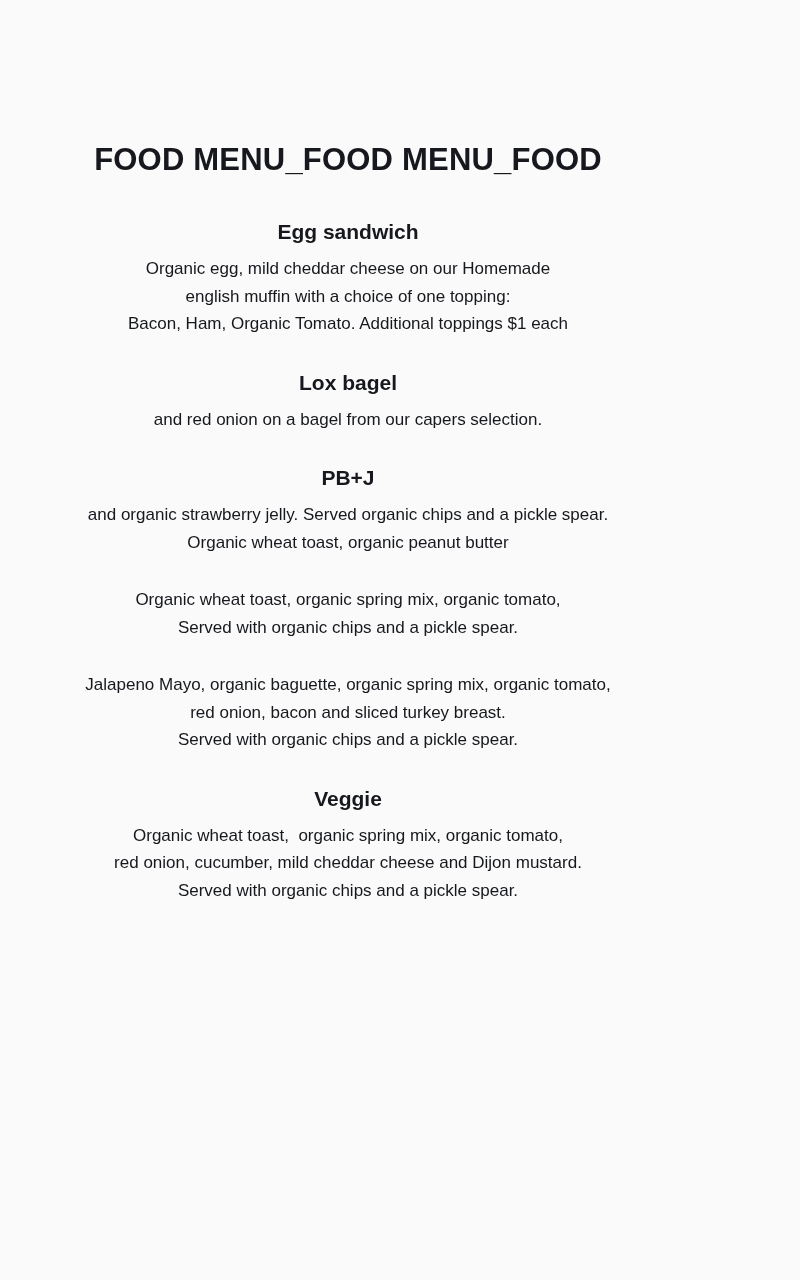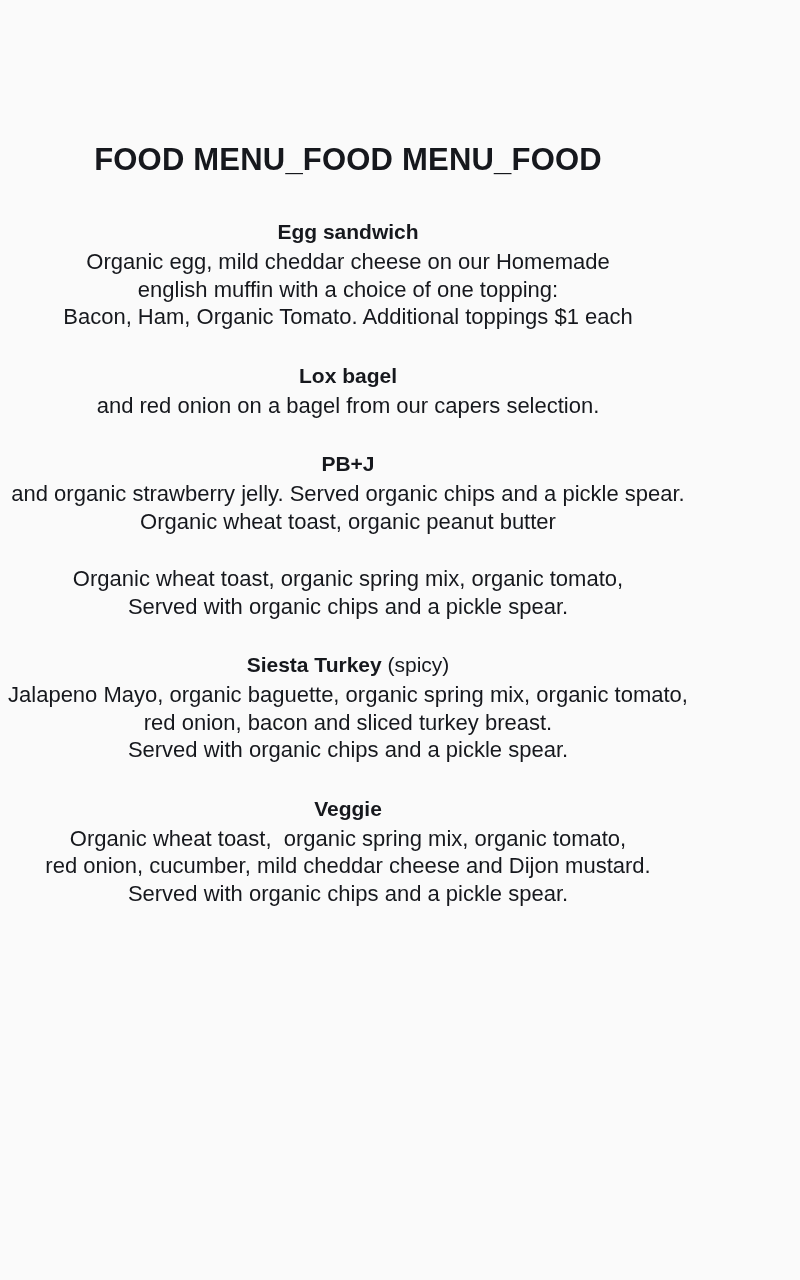--- a/index.html
+++ b/index.html
@@ -27,27 +27,27 @@
     margin: 0 0 38px 0;
     letter-spacing: 0.2px;
   }
   .menu-section {
     margin: 0 0 30px 0;
   }
   .item-name {
     font-size: 21px;
     line-height: 30px;
     font-weight: 700;
-    margin: 1px;
+    margin: 8px;
   }
   .item-qualifier {
     font-weight: 400;
   }
   .item-line {
-    font-size: 22px;
+    font-size: 17px;
     line-height: 27.5px;
     font-weight: 400;
     white-space: pre-wrap;
   }
 </style>
 </head>
 <body>
 
 <div class="menu-page">
 
@@ -70,21 +70,20 @@
     <div class="item-line">and organic strawberry jelly. Served organic chips and a pickle spear.</div>
     <div class="item-line">Organic wheat toast, organic peanut butter</div>
   </div>
 
   <div class="menu-section">
     <div class="item-line">Organic wheat toast, organic spring mix, organic tomato,</div>
     <div class="item-line">Served with organic chips and a pickle spear.</div>
   </div>
 
   <div class="menu-section">
-    <h2 class="item-name"><span>Siesta Turkey</span><span class="item-qualifier"> (spicy)</span></h2>
     <div class="item-line">Jalapeno Mayo, organic baguette, organic spring mix, organic tomato,</div>
     <div class="item-line">red onion, bacon and sliced turkey breast.</div>
     <div class="item-line">Served with organic chips and a pickle spear.</div>
   </div>
 
   <div class="menu-section">
     <h2 class="item-name"><span>Veggie</span><span class="item-qualifier"></span></h2>
     <div class="item-line">Organic wheat toast,  organic spring mix, organic tomato,</div>
     <div class="item-line">red onion, cucumber, mild cheddar cheese and Dijon mustard.</div>
     <div class="item-line">Served with organic chips and a pickle spear.</div>

